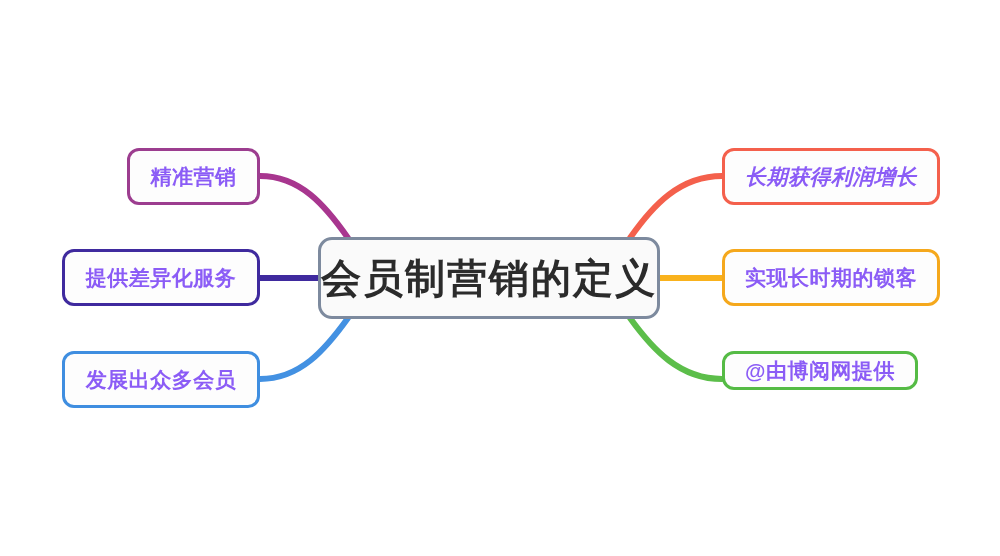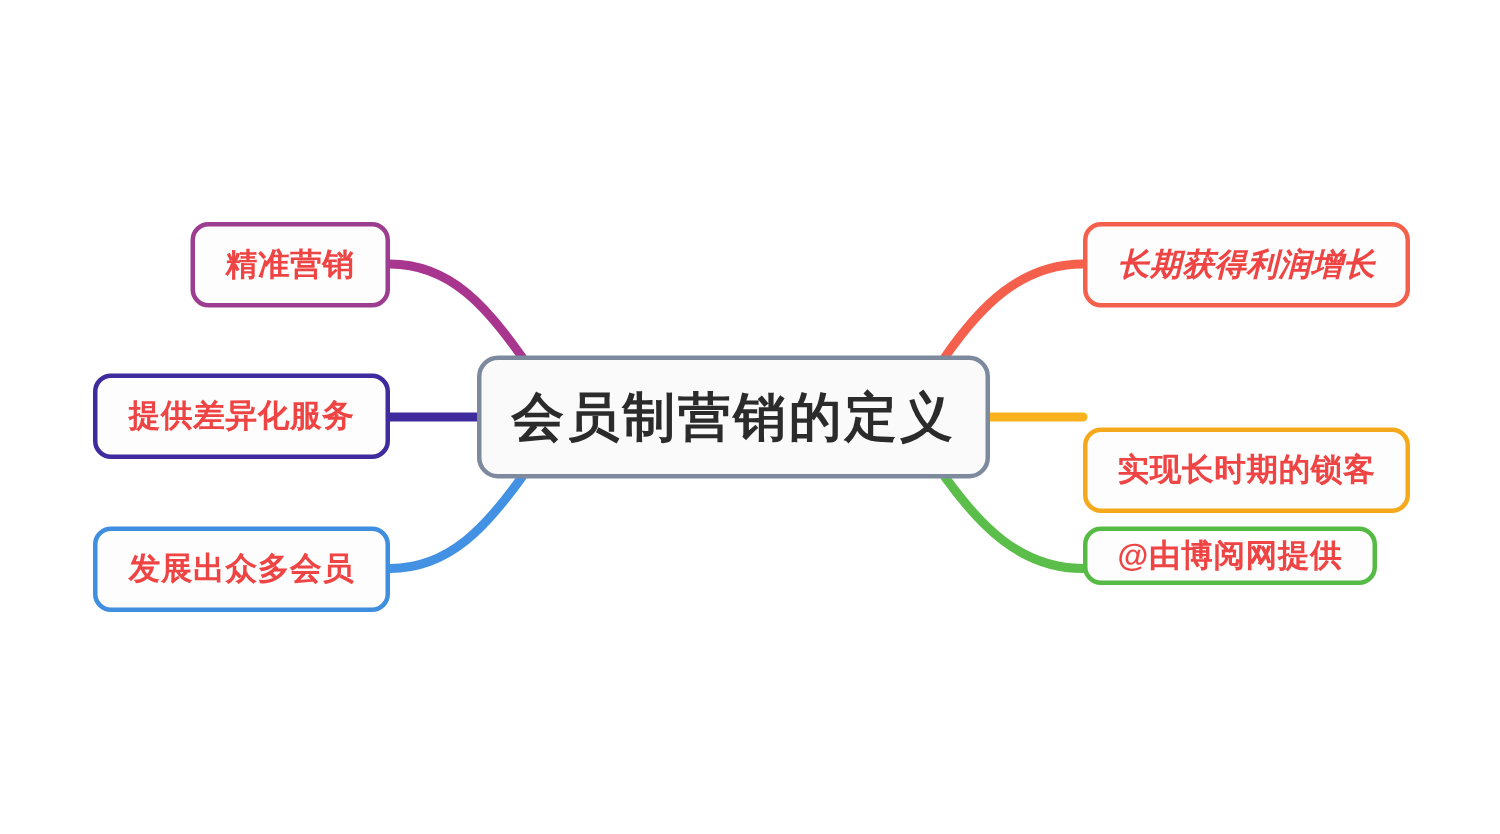--- a/index.html
+++ b/index.html
@@ -33,35 +33,35 @@
     align-items: center;
     justify-content: center;
     background: #fdfdfd;
     border-style: solid;
     border-width: 3px;
     border-radius: 12px;
     z-index: 5;
   }
   .node-label {
     font-weight: bold;
-    color: #ef4444;
+    color: #8b5cf6;
     white-space: nowrap;
     letter-spacing: 0.5px;
     line-height: 1;
   }
   .branch-node .node-label {
     font-size: 21px;
   }
   #node-center {
     border-width: 3px;
     border-radius: 14px;
     background: #fafafa;
   }
   #node-center .node-label {
-    font-size: 35px;
+    font-size: 40px;
     letter-spacing: 2px;
   }
 </style>
 </head>
 <body>
 
 <div id="canvas" style="background: rgb(255, 255, 255);">
 
   <svg id="connectors" viewBox="0 0 1000 556" xmlns="http://www.w3.org/2000/svg">
 
@@ -91,21 +91,21 @@
   </div>
 
   <div class="node branch-node" id="node-2" style="left: 62px; top: 351px; width: 198px; height: 57px; border-color: rgb(63, 142, 224);">
     <span class="node-label">发展出众多会员</span>
   </div>
 
   <div class="node branch-node" id="node-3" style="left: 722px; top: 148px; width: 218px; height: 57px; border-color: rgb(244, 96, 76); font-style: italic;">
     <span class="node-label">长期获得利润增长</span>
   </div>
 
-  <div class="node branch-node" id="node-4" style="left: 722px; top: 249px; width: 218px; height: 57px; border-color: rgb(245, 168, 28); margin-top: 36px;">
+  <div class="node branch-node" id="node-4" style="left: 722px; top: 249px; width: 218px; height: 57px; border-color: rgb(245, 168, 28);">
     <span class="node-label">实现长时期的锁客</span>
   </div>
 
   <div class="node branch-node" id="node-5" style="left: 722px; top: 351px; width: 196px; height: 39px; border-color: rgb(85, 187, 69);">
     <span class="node-label">@由博阅网提供</span>
   </div>
 
 </div>
 
 </body></html>

